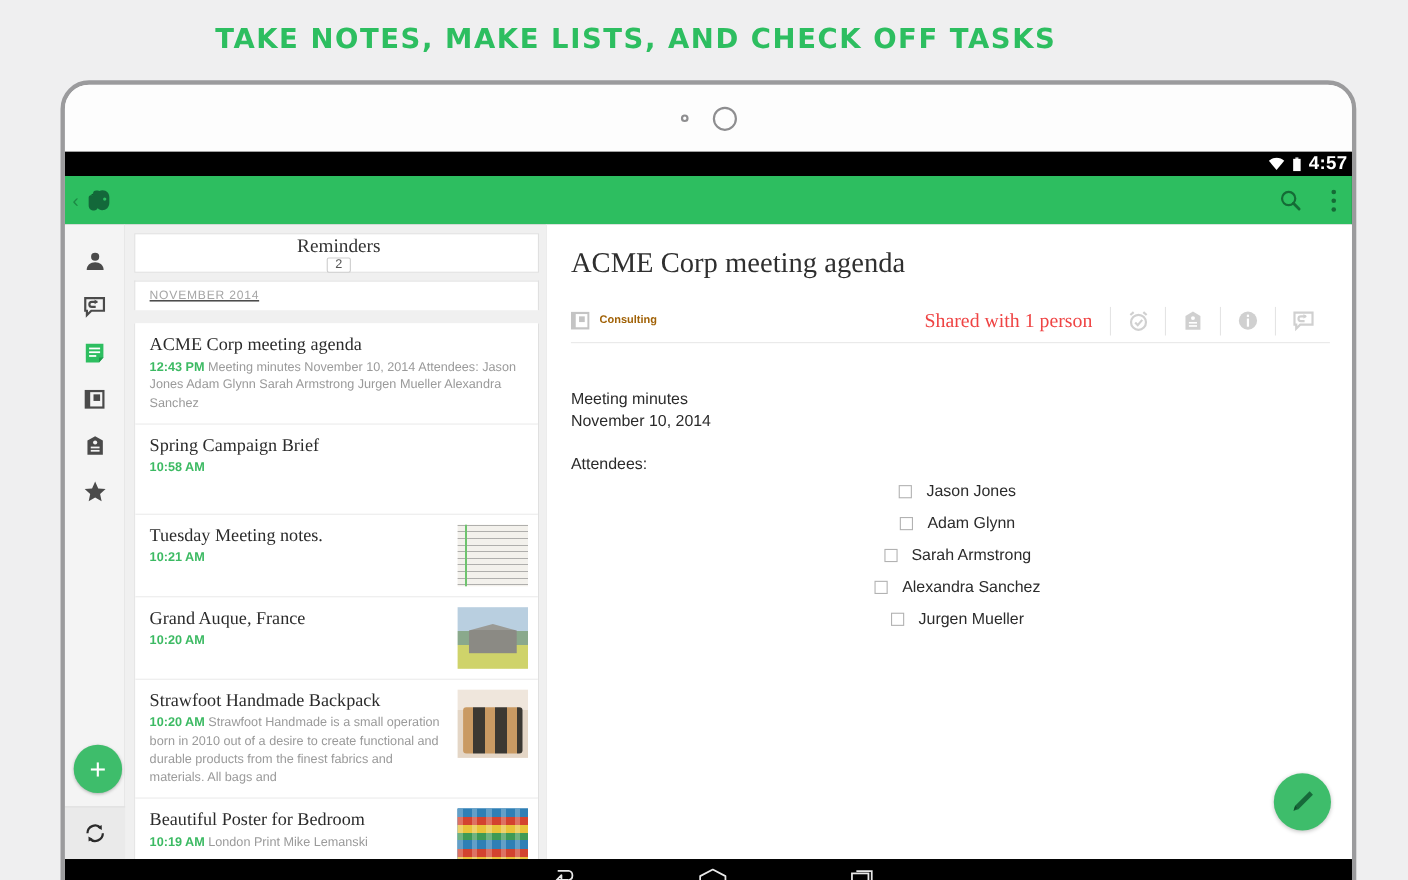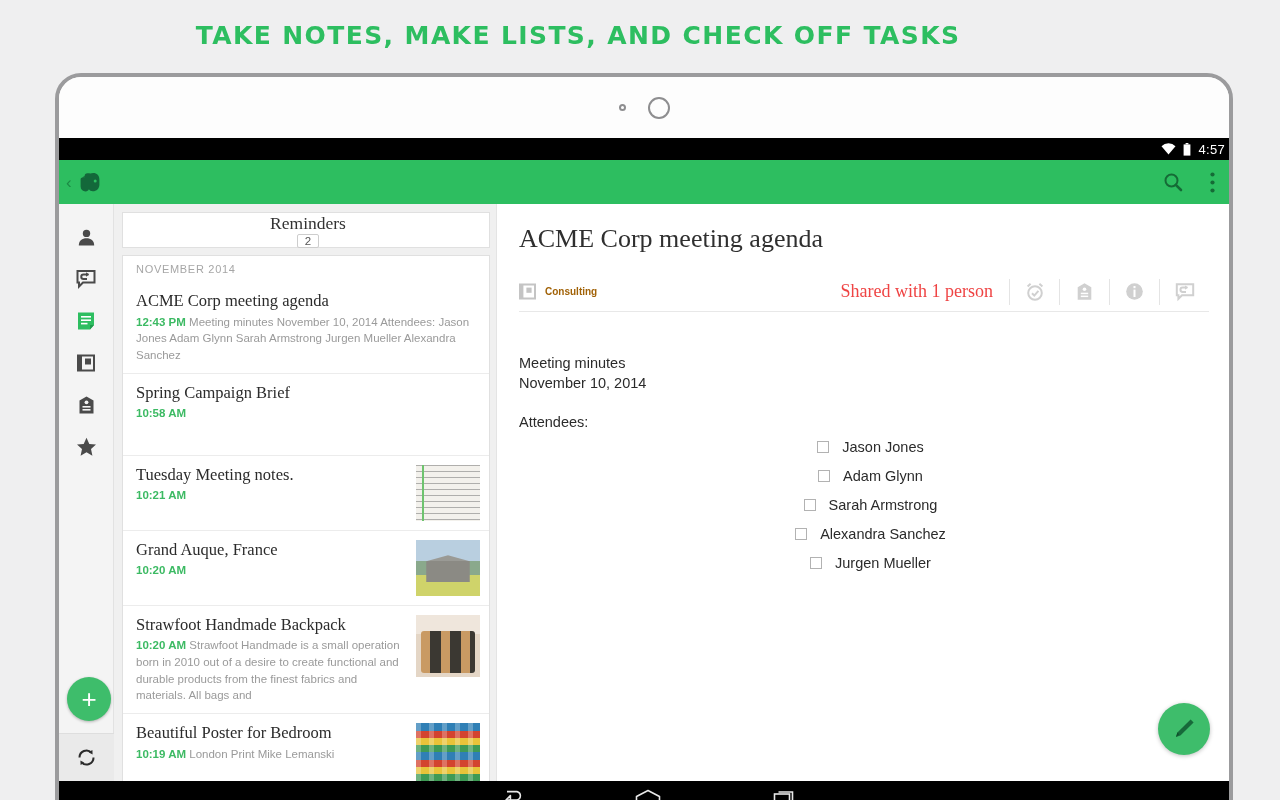--- a/index.html
+++ b/index.html
@@ -53,21 +53,21 @@
   
   .statusbar {
     position: absolute; left: 0; top: 0; width: 100%; height: 22px;
     background: #000; color: #fff;
     display: flex; align-items: center; justify-content: flex-end;
     gap: 7px; padding-right: 12px;
     font-size: 13px;
     font-family: "Liberation Sans", sans-serif;
   }
   .st-ico { display: block; }
-  .clock { font-size: 13px; letter-spacing: .3px; }
+  .clock { font-size: 17px; letter-spacing: .3px; font-weight: bold; }
 
   
   .appbar {
     position: absolute; left: 0; top: 22px; width: 100%; height: 44px;
     background: #2DBE60;
     display: flex; align-items: center;
   }
   .appbar-left { display: flex; align-items: center; gap: 7px; padding-left: 7px; }
   .chev { color: #1d8a45; font-size: 17px; line-height: 1; }
   .appbar-spacer { flex: 1; }
@@ -367,21 +367,21 @@
         </div>
       </div>
 
       <div class="listcol">
 
         <div class="card reminders">
           <span class="reminders-label">Reminders</span>
           <span class="badge">2</span>
         </div>
 
-        <div class="card" style="border-bottom:none; margin-bottom:0;">
+        <div class="card" style="border-bottom:none; margin-bottom:12px;text-decoration:underline;">
           <div class="month">NOVEMBER 2014</div>
         </div>
 
         <div class="notes-wrap">
 
           <div class="note h-tallish">
             <div class="note-text">
               <div class="note-title">ACME Corp meeting agenda</div>
               <div class="note-meta">
                 <span class="note-time">12:43 PM</span>

